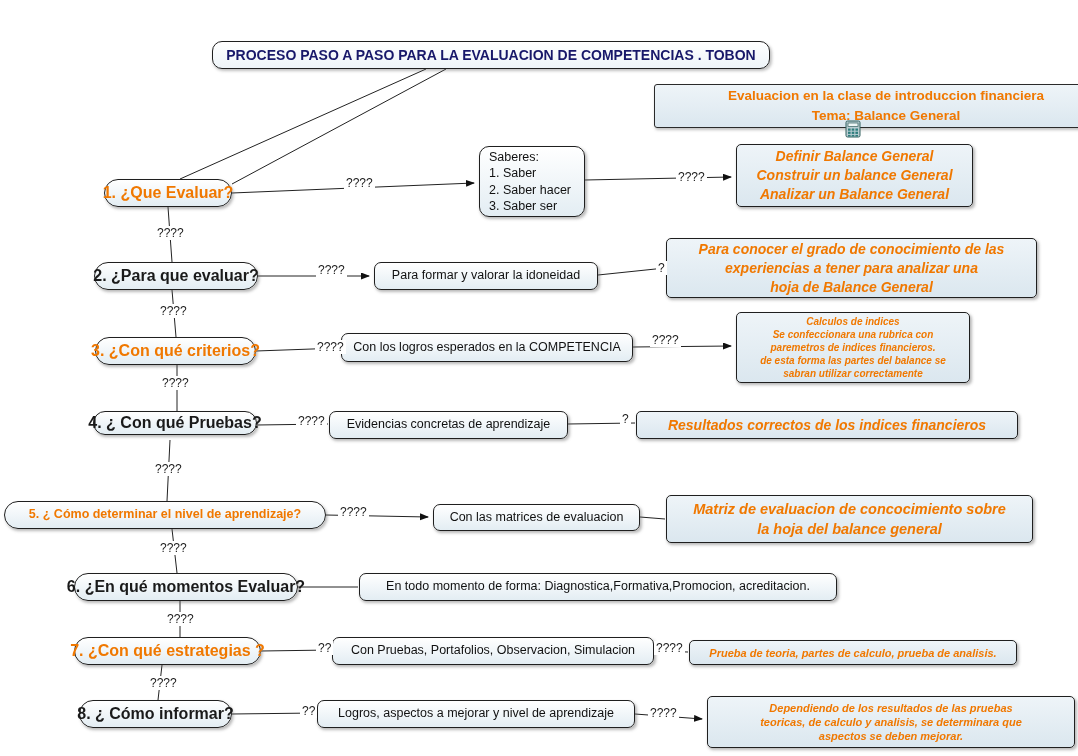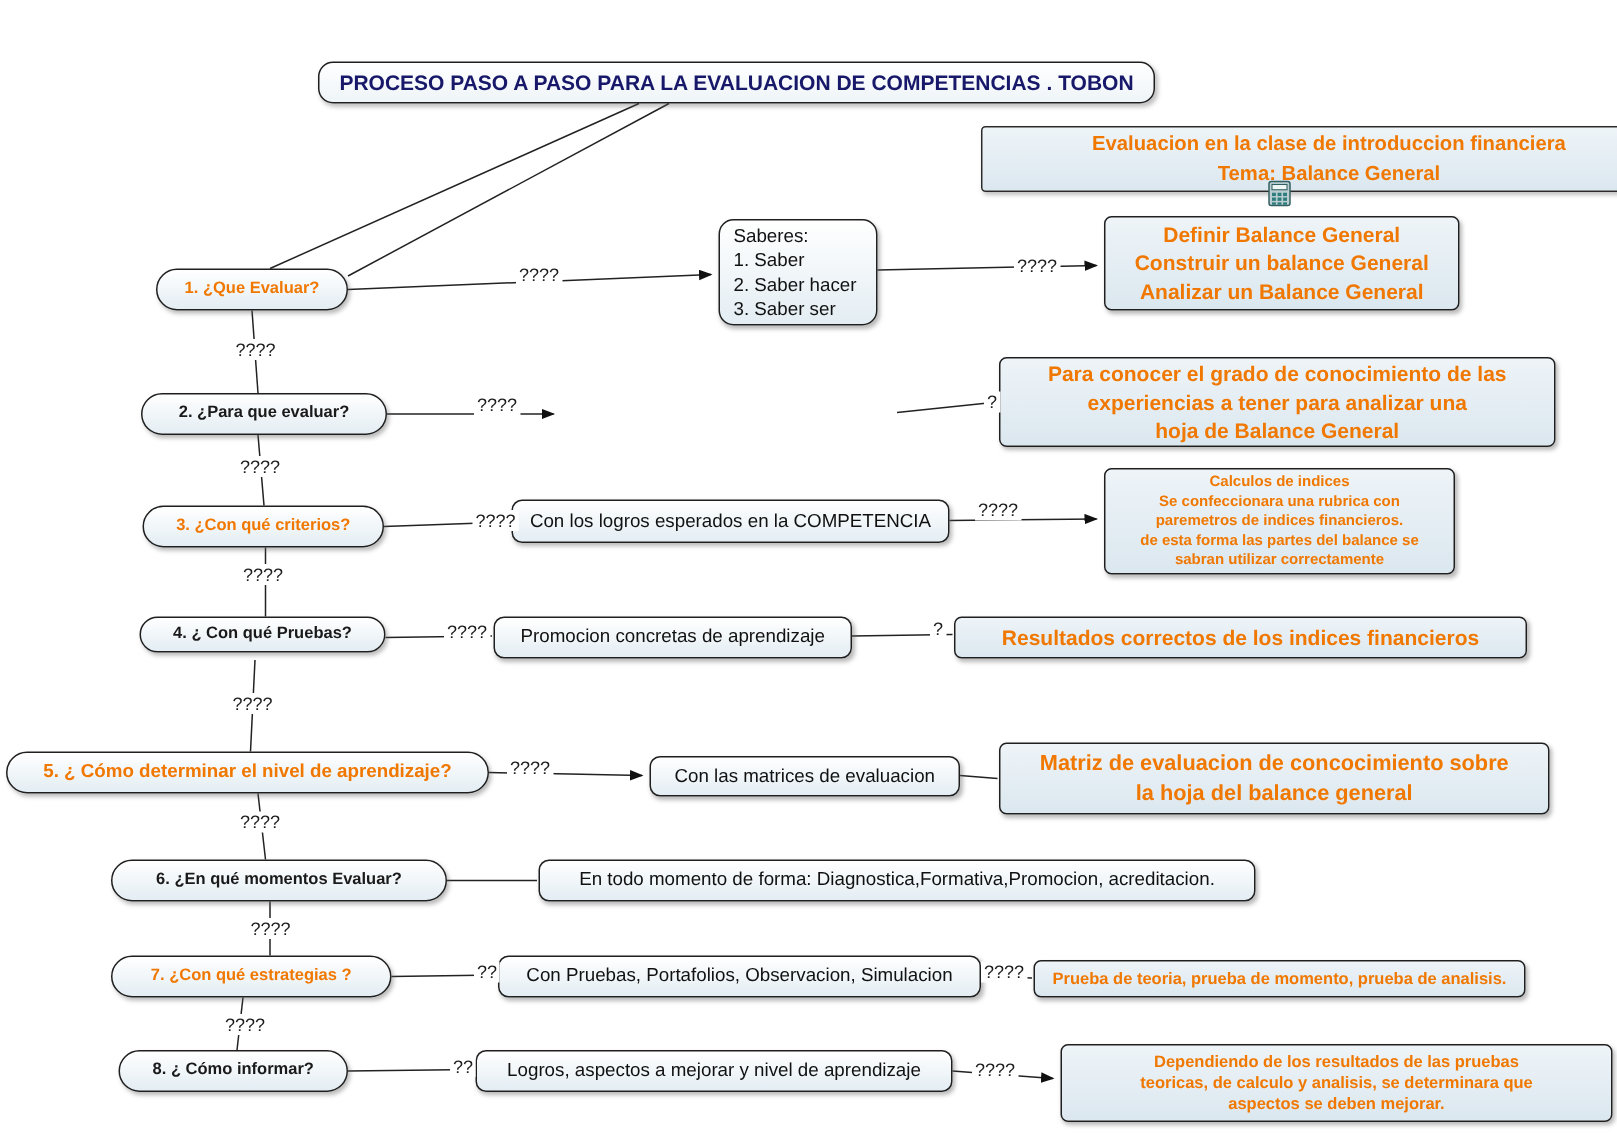--- a/index.html
+++ b/index.html
@@ -8,27 +8,27 @@
   .canvas { position:relative; width:1078px; height:756px; background:#fff; overflow:hidden; }
   .wires { position:absolute; left:0; top:0; width:1078px; height:756px; }
 
   .node {
     position:absolute; display:flex; align-items:center; justify-content:center;
     text-align:center; border:1px solid #1f1f1f;
     background:linear-gradient(#ffffff,#e3edf3);
     box-shadow:1.5px 2px 3px rgba(100,100,100,.45);
     white-space:pre-line; line-height:1.25;
   }
-  .qnode { border-radius:14px; font-weight:bold; font-size:11px; color:#1a1a1a; white-space:nowrap; }
+  .qnode { border-radius:14px; font-weight:bold; font-size:16px; color:#1a1a1a; white-space:nowrap; }
   .qnode.wide { font-size:12.5px; }
   .qnode.orange { color:#f07800; }
   .mid { border-radius:7px; font-size:12.5px; color:#111; }
   .mid.multiline { text-align:left; justify-content:flex-start; padding-left:9px; line-height:1.3;border-radius:10px; }
   .rbox { border-radius:5px; font-weight:bold; color:#f07800;
-          background:linear-gradient(#eef4f8,#dbe7ef); }
+          background:linear-gradient(#eef4f8,#dbe7ef);font-style:italic; }
   .rbox.t14 { font-size:14px; line-height:19px; }
   .rbox.t145 { font-size:14.5px; line-height:20px; }
   .rbox.t10 { font-size:10px; line-height:13px; }
   .rbox.t11 { font-size:11px; line-height:14px; }
 
   .title-box { position:absolute; left:212px; top:41px; width:558px; height:28px;
     border:1px solid #1f1f1f; border-radius:10px; background:linear-gradient(#ffffff,#eef4f8);
     display:flex; align-items:center; justify-content:center;
     color:#18186a; font-weight:bold; font-size:14px; box-shadow:1.5px 2px 3px rgba(100,100,100,.4); }
 
@@ -110,42 +110,43 @@
   <div class="node qnode" style="left:93px;top:411px;width:164px;height:24px">4. ¿ Con qué Pruebas?</div>
   <div class="node qnode orange wide" style="left:4px;top:501px;width:322px;height:28px">5. ¿ Cómo determinar el nivel de aprendizaje?</div>
   <div class="node qnode" style="left:74px;top:573px;width:224px;height:28px">6. ¿En qué momentos Evaluar?</div>
   <div class="node qnode orange" style="left:74px;top:637px;width:187px;height:28px">7. ¿Con qué estrategias ?</div>
   <div class="node qnode" style="left:79px;top:700px;width:153px;height:28px">8. ¿ Cómo informar?</div>
 
   <div class="node mid multiline" style="left:479px;top:146px;width:106px;height:71px">Saberes:
 1. Saber
 2. Saber hacer
 3. Saber ser</div>
+  <div class="node mid" style="left:374px;top:262px;width:224px;height:28px">Para formar y valorar la idoneidad</div>
   <div class="node mid" style="left:341px;top:333px;width:292px;height:29px">Con los logros esperados en la COMPETENCIA</div>
-  <div class="node mid" style="left:329px;top:411px;width:239px;height:28px">Promocion concretas de aprendizaje</div>
+  <div class="node mid" style="left:329px;top:411px;width:239px;height:28px">Evidencias concretas de aprendizaje</div>
   <div class="node mid" style="left:433px;top:504px;width:207px;height:27px">Con las matrices de evaluacion</div>
   <div class="node mid" style="left:359px;top:573px;width:478px;height:28px">En todo momento de forma: Diagnostica,Formativa,Promocion, acreditacion.</div>
   <div class="node mid" style="left:332px;top:637px;width:322px;height:28px">Con Pruebas, Portafolios, Observacion, Simulacion</div>
   <div class="node mid" style="left:317px;top:700px;width:318px;height:28px">Logros, aspectos a mejorar y nivel de aprendizaje</div>
 
   <div class="node rbox t14" style="left:736px;top:144px;width:237px;height:63px">Definir Balance General
 Construir un balance General
 Analizar un Balance General</div>
   <div class="node rbox t14" style="left:666px;top:238px;width:371px;height:60px">Para conocer el grado de conocimiento de las
 experiencias a tener para analizar una
 hoja de Balance General</div>
   <div class="node rbox t10" style="left:736px;top:312px;width:234px;height:71px">Calculos de indices
 Se confeccionara una rubrica con
 paremetros de indices financieros.
 de esta forma las partes del balance se
 sabran utilizar correctamente</div>
   <div class="node rbox t14" style="left:636px;top:411px;width:382px;height:28px">Resultados correctos de los indices financieros</div>
   <div class="node rbox t145" style="left:666px;top:495px;width:367px;height:48px">Matriz de evaluacion de concocimiento sobre
 la hoja del balance general</div>
-  <div class="node rbox t11" style="left:689px;top:640px;width:328px;height:25px">Prueba de teoria, prueba de momento, prueba de analisis.</div>
+  <div class="node rbox t11" style="left:689px;top:640px;width:328px;height:25px">Prueba de teoria, partes de calculo, prueba de analisis.</div>
   <div class="node rbox t11" style="left:707px;top:696px;width:368px;height:52px">Dependiendo de los resultados de las pruebas
 teoricas, de calculo y analisis, se determinara que
 aspectos se deben mejorar.</div>
 
   <span class="link-label" style="left:344px;top:176px">????</span>
   <span class="link-label" style="left:676px;top:170px">????</span>
   <span class="link-label" style="left:155px;top:226px">????</span>
   <span class="link-label" style="left:316px;top:263px">????</span>
   <span class="link-label" style="left:656px;top:261px">?</span>
   <span class="link-label" style="left:158px;top:304px">????</span>

